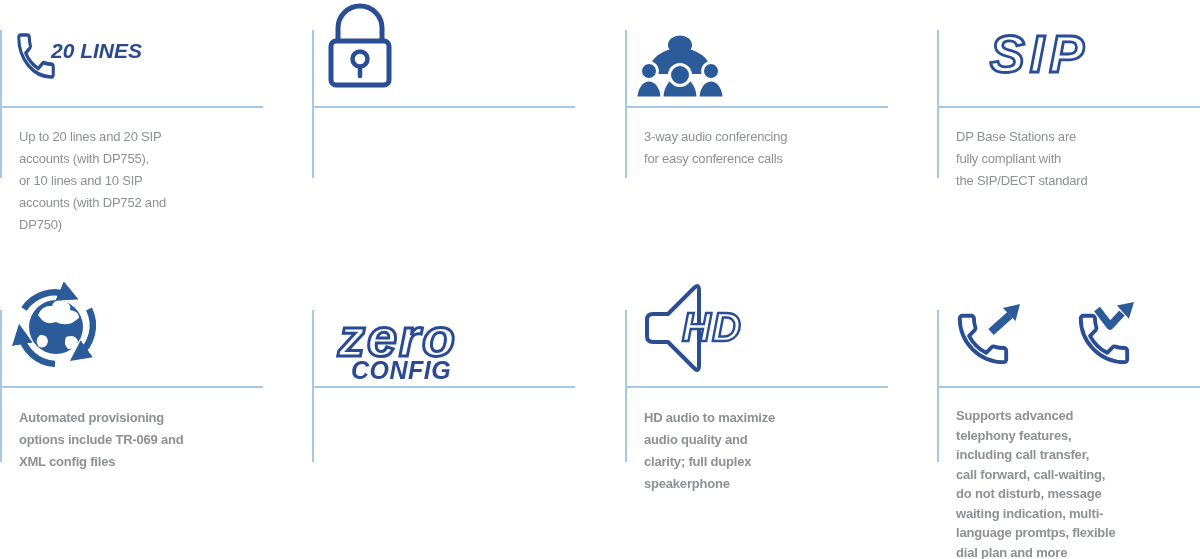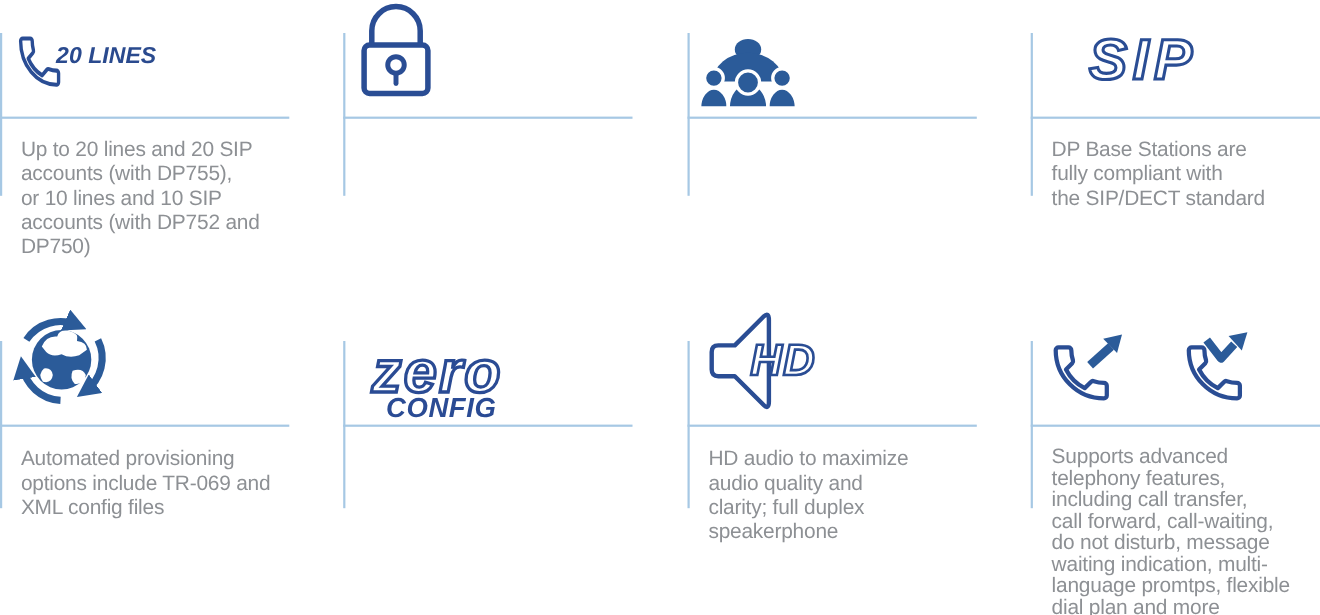--- a/index.html
+++ b/index.html
@@ -15,24 +15,24 @@
   .cell.c3{left:625px;}
   .cell.c4{left:937px;width:263px;}
   .vline{position:absolute;left:0;width:2px;background:#a6c8e4;}
   .r1 .vline{top:30px;height:148px;}
   .r2 .vline{top:31px;height:152px;}
   .hline{position:absolute;left:0;width:263px;height:2px;background:#a6c8e4;}
   .r1 .hline{top:106px;}
   .r2 .hline{top:107px;}
   .desc{
     position:absolute;left:19px;top:126px;width:292px;
-    white-space:pre-line;color:#8d9094;font-size:19px;line-height:22px;
+    white-space:pre-line;color:#8d9094;font-size:13px;line-height:22px;
     letter-spacing:-0.2px;
   }
-  .r2 .desc{top:128px;}
+  .r2 .desc{top:128px;font-weight:bold;}
   .cell-telephony .desc{top:127px;line-height:19.5px;}
   .iconwrap{position:absolute;}
   .lines-label{
     position:absolute;left:51px;top:39px;
     font-size:21px;font-weight:bold;font-style:italic;color:#2a4a8e;
     letter-spacing:0;
   }
   svg{display:block;overflow:visible;}
 </style>
 </head>
@@ -77,20 +77,22 @@
         <ellipse cx="44" cy="12" rx="12" ry="9.5" fill="#2b5b99"></ellipse>
         <path d="M12,41 a32,26 0 0 1 64,0 z" fill="#2b5b99"></path>
         <path d="M0,65 a13,18 0 0 1 26,0 z" fill="#2b5b99" stroke="#fff" stroke-width="3"></path>
         <circle cx="13" cy="38" r="8.5" fill="#2b5b99" stroke="#fff" stroke-width="3"></circle>
         <path d="M62,65 a13,18 0 0 1 26,0 z" fill="#2b5b99" stroke="#fff" stroke-width="3"></path>
         <circle cx="75" cy="38" r="8.5" fill="#2b5b99" stroke="#fff" stroke-width="3"></circle>
         <path d="M26,65 a18,23 0 0 1 36,0 z" fill="#2b5b99" stroke="#fff" stroke-width="3"></path>
         <circle cx="44" cy="42" r="10.5" fill="#2b5b99" stroke="#fff" stroke-width="3"></circle>
       </svg>
     </div>
+    <div class="desc">3-way audio conferencing
+for easy conference calls</div>
   </div>
 
   <div class="cell r1 c4 cell-sip">
     <div class="vline"></div>
     <div class="hline"></div>
     <div class="iconwrap" style="left:13px;top:22px;margin-left:36px;">
       <svg width="136" height="62" viewBox="0 0 136 62">
         <text x="4" y="50" font-family="Liberation Sans, sans-serif" font-size="52" font-weight="bold" font-style="italic" letter-spacing="5" fill="#ffffff" stroke="#2a4d94" stroke-width="2.8">SIP</text>
       </svg>
     </div>

